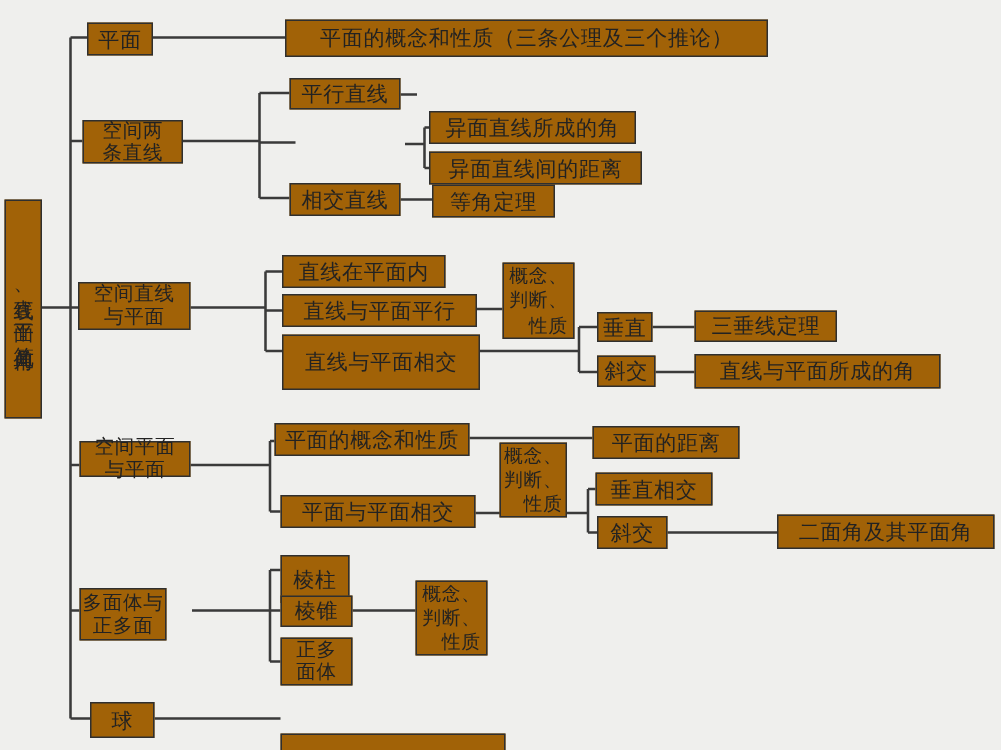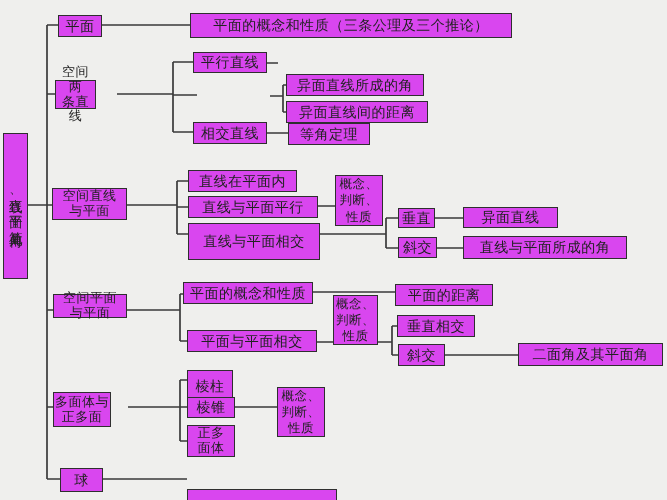--- a/index.html
+++ b/index.html
@@ -10,31 +10,31 @@
   #canvas{
     position:relative;
     width:667px;height:500px;
     background:#efefed;
     overflow:hidden;
   }
   .node{
     position:absolute;
     box-sizing:border-box;
     border:1.6px solid #2f2f2f;
-    background:#d946ef;
+    background:#a16207;
     color:#222;
     display:flex;align-items:center;justify-content:center;
     font-size:14px;
     line-height:1.15;
     white-space:pre-line;
     text-align:center;
     letter-spacing:0.5px;
   }
   .node.ml{font-size:13px;line-height:1.12;letter-spacing:0.5px;}
-  .node.sm{font-size:12.5px;line-height:1.3;letter-spacing:0.5px;}
+  .node.sm{font-size:12.5px;line-height:1.3;letter-spacing:0.5px;text-align:right;}
   .node.vert{
     writing-mode:vertical-rl;
     text-orientation:upright;
     font-size:13.5px;
     line-height:1;
     letter-spacing:1px;
     padding:2px 0;
   }
   #wires{position:absolute;left:0;top:0;}
 </style>
@@ -61,38 +61,38 @@
          M128 407 H180 M180 380 V441 M180 380 H187 M180 407 H187 M180 441 H187
          M235 407 H277
          M103 479 H187"></path>
   </svg>
 
   <div class="node vert" style="left:3px;top:133px;width:25px;height:146px">直线、平面、简单几何</div>
 
   <div class="node" style="left:58px;top:15px;width:44px;height:22px">平面</div>
   <div class="node" style="left:190px;top:13px;width:322px;height:25px">平面的概念和性质（三条公理及三个推论）</div>
 
-  <div class="node ml" style="left:55px;top:80px;width:41px;height:29px">空间两
+  <div class="node ml" style="left:55px;top:80px;width:67px;height:29px">空间两
 条直线</div>
   <div class="node" style="left:193px;top:52px;width:74px;height:21px">平行直线</div>
   <div class="node" style="left:286px;top:74px;width:138px;height:22px">异面直线所成的角</div>
   <div class="node" style="left:286px;top:101px;width:142px;height:22px">异面直线间的距离</div>
   <div class="node" style="left:193px;top:122px;width:74px;height:22px">相交直线</div>
   <div class="node" style="left:288px;top:123px;width:82px;height:22px">等角定理</div>
 
   <div class="node ml" style="left:52px;top:188px;width:75px;height:32px">空间直线
 与平面</div>
   <div class="node" style="left:188px;top:196px;width:130px;height:22px">直线与平面平行</div>
   <div class="node" style="left:188px;top:170px;width:109px;height:22px">直线在平面内</div>
   <div class="node" style="left:188px;top:223px;width:132px;height:37px">直线与平面相交</div>
   <div class="node sm" style="left:335px;top:175px;width:48px;height:51px">概念、
 判断、
 性质</div>
   <div class="node" style="left:398px;top:208px;width:37px;height:20px">垂直</div>
-  <div class="node" style="left:463px;top:207px;width:95px;height:21px">异面直线</div>
+  <div class="node" style="left:463px;top:207px;width:95px;height:21px">三垂线定理</div>
   <div class="node" style="left:398px;top:237px;width:39px;height:21px">斜交</div>
   <div class="node" style="left:463px;top:236px;width:164px;height:23px">直线与平面所成的角</div>
 
   <div class="node ml" style="left:53px;top:294px;width:74px;height:24px">空间平面
 与平面</div>
   <div class="node" style="left:183px;top:282px;width:130px;height:22px">平面的概念和性质</div>
   <div class="node" style="left:187px;top:330px;width:130px;height:22px">平面与平面相交</div>
   <div class="node sm" style="left:333px;top:295px;width:45px;height:50px">概念、
 判断、
 性质</div>

